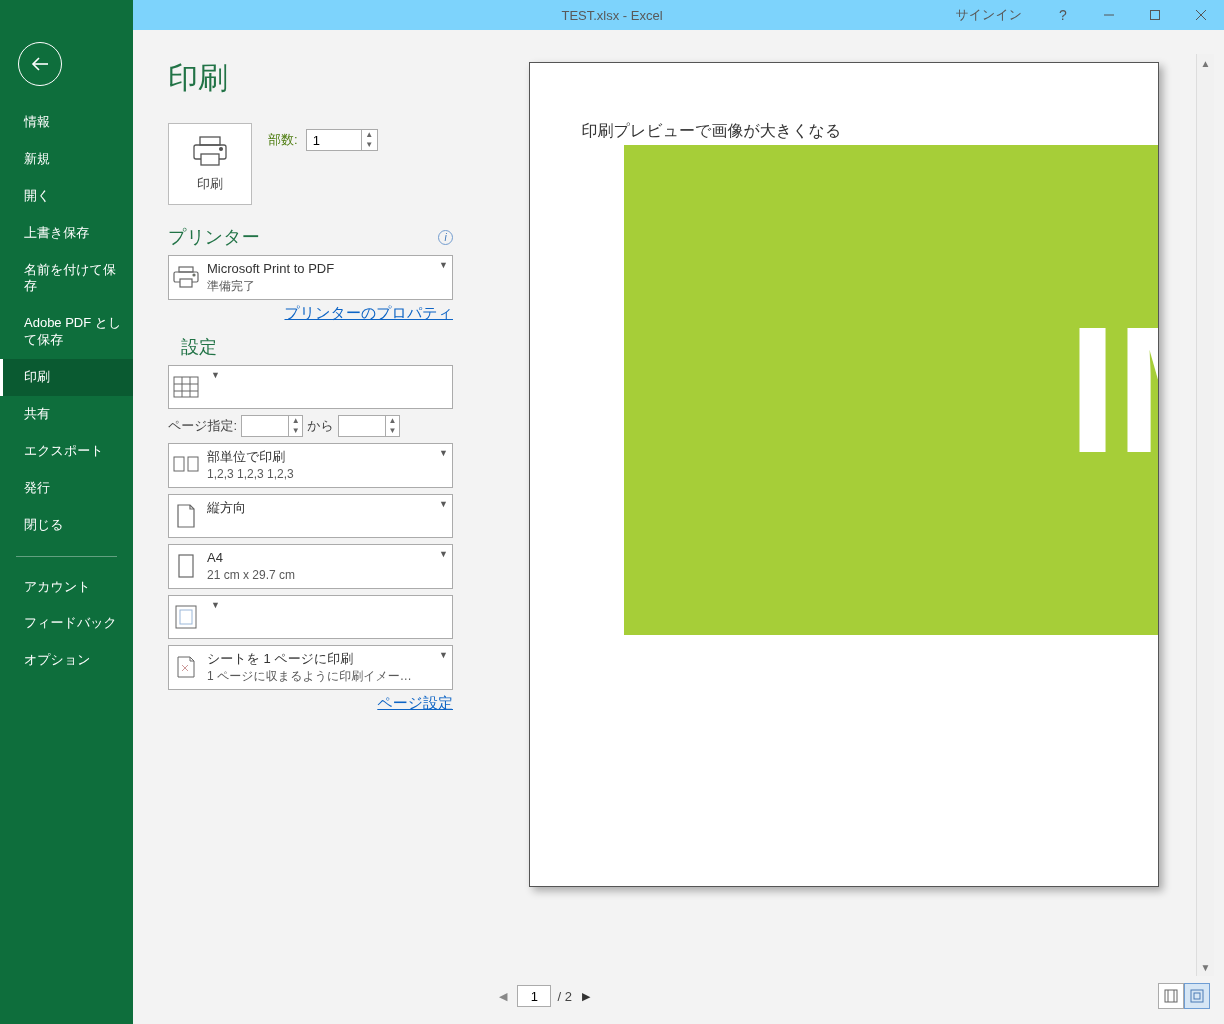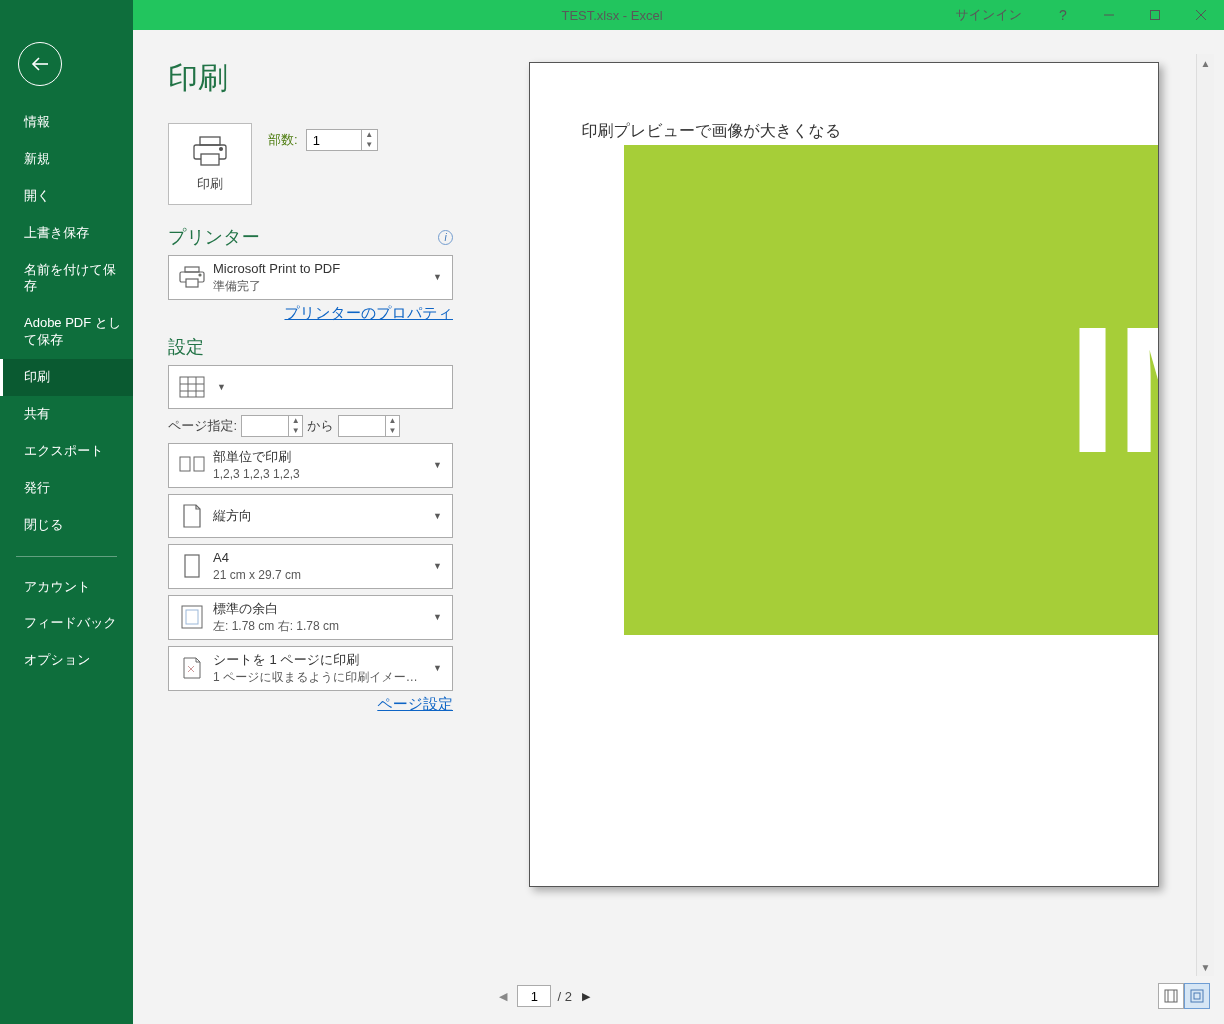--- a/index.html
+++ b/index.html
@@ -1,19 +1,19 @@
 <!DOCTYPE html>
 <html><head>
 <meta charset="utf-8">
 <style>
   * { box-sizing: border-box; margin: 0; padding: 0; }
   body { font-family: "Yu Gothic UI", "Meiryo", sans-serif; font-size: 13px; background: #f3f3f3; width: 1224px; height: 1024px; overflow: hidden; color: #444; }
   .app { display: flex; flex-direction: column; height: 100%; }
   
-  .titlebar { height: 30px; background: #22c55e; display: flex; align-items: center; position: relative; font-size: 13px; }
+  .titlebar { height: 30px; background: #7dd3fc; display: flex; align-items: center; position: relative; font-size: 13px; }
   .titlebar .spacer-left { width: 133px; height: 100%; background: #0e6e3c; }
   .titlebar .title { position: absolute; left: 50%; transform: translateX(-50%); color: #595959; }
   .titlebar .right { margin-left: auto; display: flex; align-items: center; }
   .titlebar .signin { color: #595959; padding: 0 18px; cursor: pointer; }
   .titlebar .winbtn { width: 46px; height: 30px; display: flex; align-items: center; justify-content: center; color: #555; cursor: pointer; font-size: 14px; }
   
   .main { flex: 1; display: flex; min-height: 0; }
   .sidebar { width: 133px; background: #0e6e3c; color: #fff; display: flex; flex-direction: column; padding-top: 6px; }
   .back { width: 44px; height: 44px; border: 1.5px solid #fff; border-radius: 50%; display: flex; align-items: center; justify-content: center; margin: 6px 0 18px 18px; cursor: pointer; }
   .back svg { stroke: #fff; }
@@ -29,21 +29,21 @@
   .print-btn span { font-size: 13px; color: #444; }
   .copies { display: flex; align-items: center; gap: 8px; margin-top: 6px; }
   .copies label { font-size: 13px; color: #4d7c0f; }
   .spinbox { display: flex; align-items: center; border: 1px solid #ababab; background: #fff; height: 22px; }
   .spinbox input { border: none; width: 54px; padding: 2px 6px; font-size: 13px; outline: none; }
   .spinbox .arrows { display: flex; flex-direction: column; border-left: 1px solid #ababab; width: 16px; }
   .spinbox .arrows div { height: 10px; font-size: 8px; line-height: 10px; text-align: center; cursor: pointer; color: #666; }
   .section-head { display: flex; align-items: center; justify-content: space-between; margin-bottom: 4px; margin-top: 8px; }
   .section-head h2 { font-size: 18px; color: #217346; font-weight: 400; }
   .info-ic { width: 15px; height: 15px; border: 1px solid #739dcf; border-radius: 50%; color: #3a74b8; font-size: 10px; display: flex; align-items: center; justify-content: center; font-style: italic; cursor: pointer; }
-  .dropdown { background: #fff; border: 1px solid #ababab; margin-top: 6px; display: flex; align-items: center; padding: 4px 6px; cursor: pointer; position: relative; }
+  .dropdown { background: #fff; border: 1px solid #ababab; margin-top: 6px; display: flex; align-items: flex-start; padding: 4px 0; cursor: pointer; position: relative; }
   .dropdown .ic { width: 34px; height: 34px; flex-shrink: 0; display: flex; align-items: center; justify-content: center; margin-right: 4px; }
   .dropdown .txt { flex: 1; line-height: 1.4; overflow: hidden; }
   .dropdown .t1 { font-size: 13px; color: #333; }
   .dropdown .t2 { font-size: 12px; color: #595959; white-space: nowrap; overflow: hidden; text-overflow: ellipsis; }
   .dropdown .caret { font-size: 9px; color: #595959; padding: 0 4px; }
   .link { color: #0d64c5; text-decoration: underline; font-size: 15px; cursor: pointer; float: right; margin-top: 4px; }
   .page-spec { display: flex; align-items: center; gap: 4px; margin-top: 6px; font-size: 13px; clear: both; }
   .page-spec .sb { display: flex; align-items: center; border: 1px solid #ababab; background: #fff; height: 22px; }
   .page-spec .sb input { border: none; width: 46px; padding: 2px 4px; font-size: 13px; outline: none; }
   .page-spec .sb .arrows { display: flex; flex-direction: column; border-left: 1px solid #ababab; width: 14px; }
@@ -163,21 +163,21 @@
               </svg>
             </div>
           <div class="txt">
             <div class="t1">Microsoft Print to PDF</div>
             <div class="t2">準備完了</div>
           </div>
           <div class="caret">▼</div>
         </div>
         <a class="link">プリンターのプロパティ</a>
 
-        <div class="section-head" style="clear:both; padding-top:12px;">
+        <div class="section-head" style="clear:both; padding-top:12px;margin-left:13px;">
           <h2>設定</h2>
         </div>
 
         <div class="dropdown">
           <div class="ic">
               <svg width="26" height="22" viewBox="0 0 26 22" fill="none" stroke="#666" stroke-width="1">
                 <rect x="1" y="1" width="24" height="20"></rect>
                 <line x1="1" y1="8" x2="25" y2="8"></line>
                 <line x1="1" y1="15" x2="25" y2="15"></line>
                 <line x1="9" y1="1" x2="9" y2="21"></line>
@@ -246,24 +246,20 @@
           <div class="caret">▼</div>
         </div>
 
         <div class="dropdown">
           <div class="ic">
               <svg width="24" height="26" viewBox="0 0 24 26" fill="none" stroke="#666" stroke-width="1">
                 <rect x="2" y="2" width="20" height="22"></rect>
                 <rect x="6" y="6" width="12" height="14" stroke="#9bb8d9"></rect>
               </svg>
             </div>
-          <div class="txt">
-            <div class="t1">標準の余白</div>
-            <div class="t2">左:  1.78 cm    右:  1.78 cm</div>
-          </div>
           <div class="caret">▼</div>
         </div>
 
         <div class="dropdown">
           <div class="ic">
               <svg width="24" height="26" viewBox="0 0 24 26" fill="none" stroke="#666" stroke-width="1">
                 <path d="M4 3 L16 3 L20 7 L20 23 L4 23 Z"></path>
                 <path d="M16 3 L16 7 L20 7"></path>
                 <path d="M8 11 L14 17 M14 11 L8 17" stroke="#c99"></path>
               </svg>

